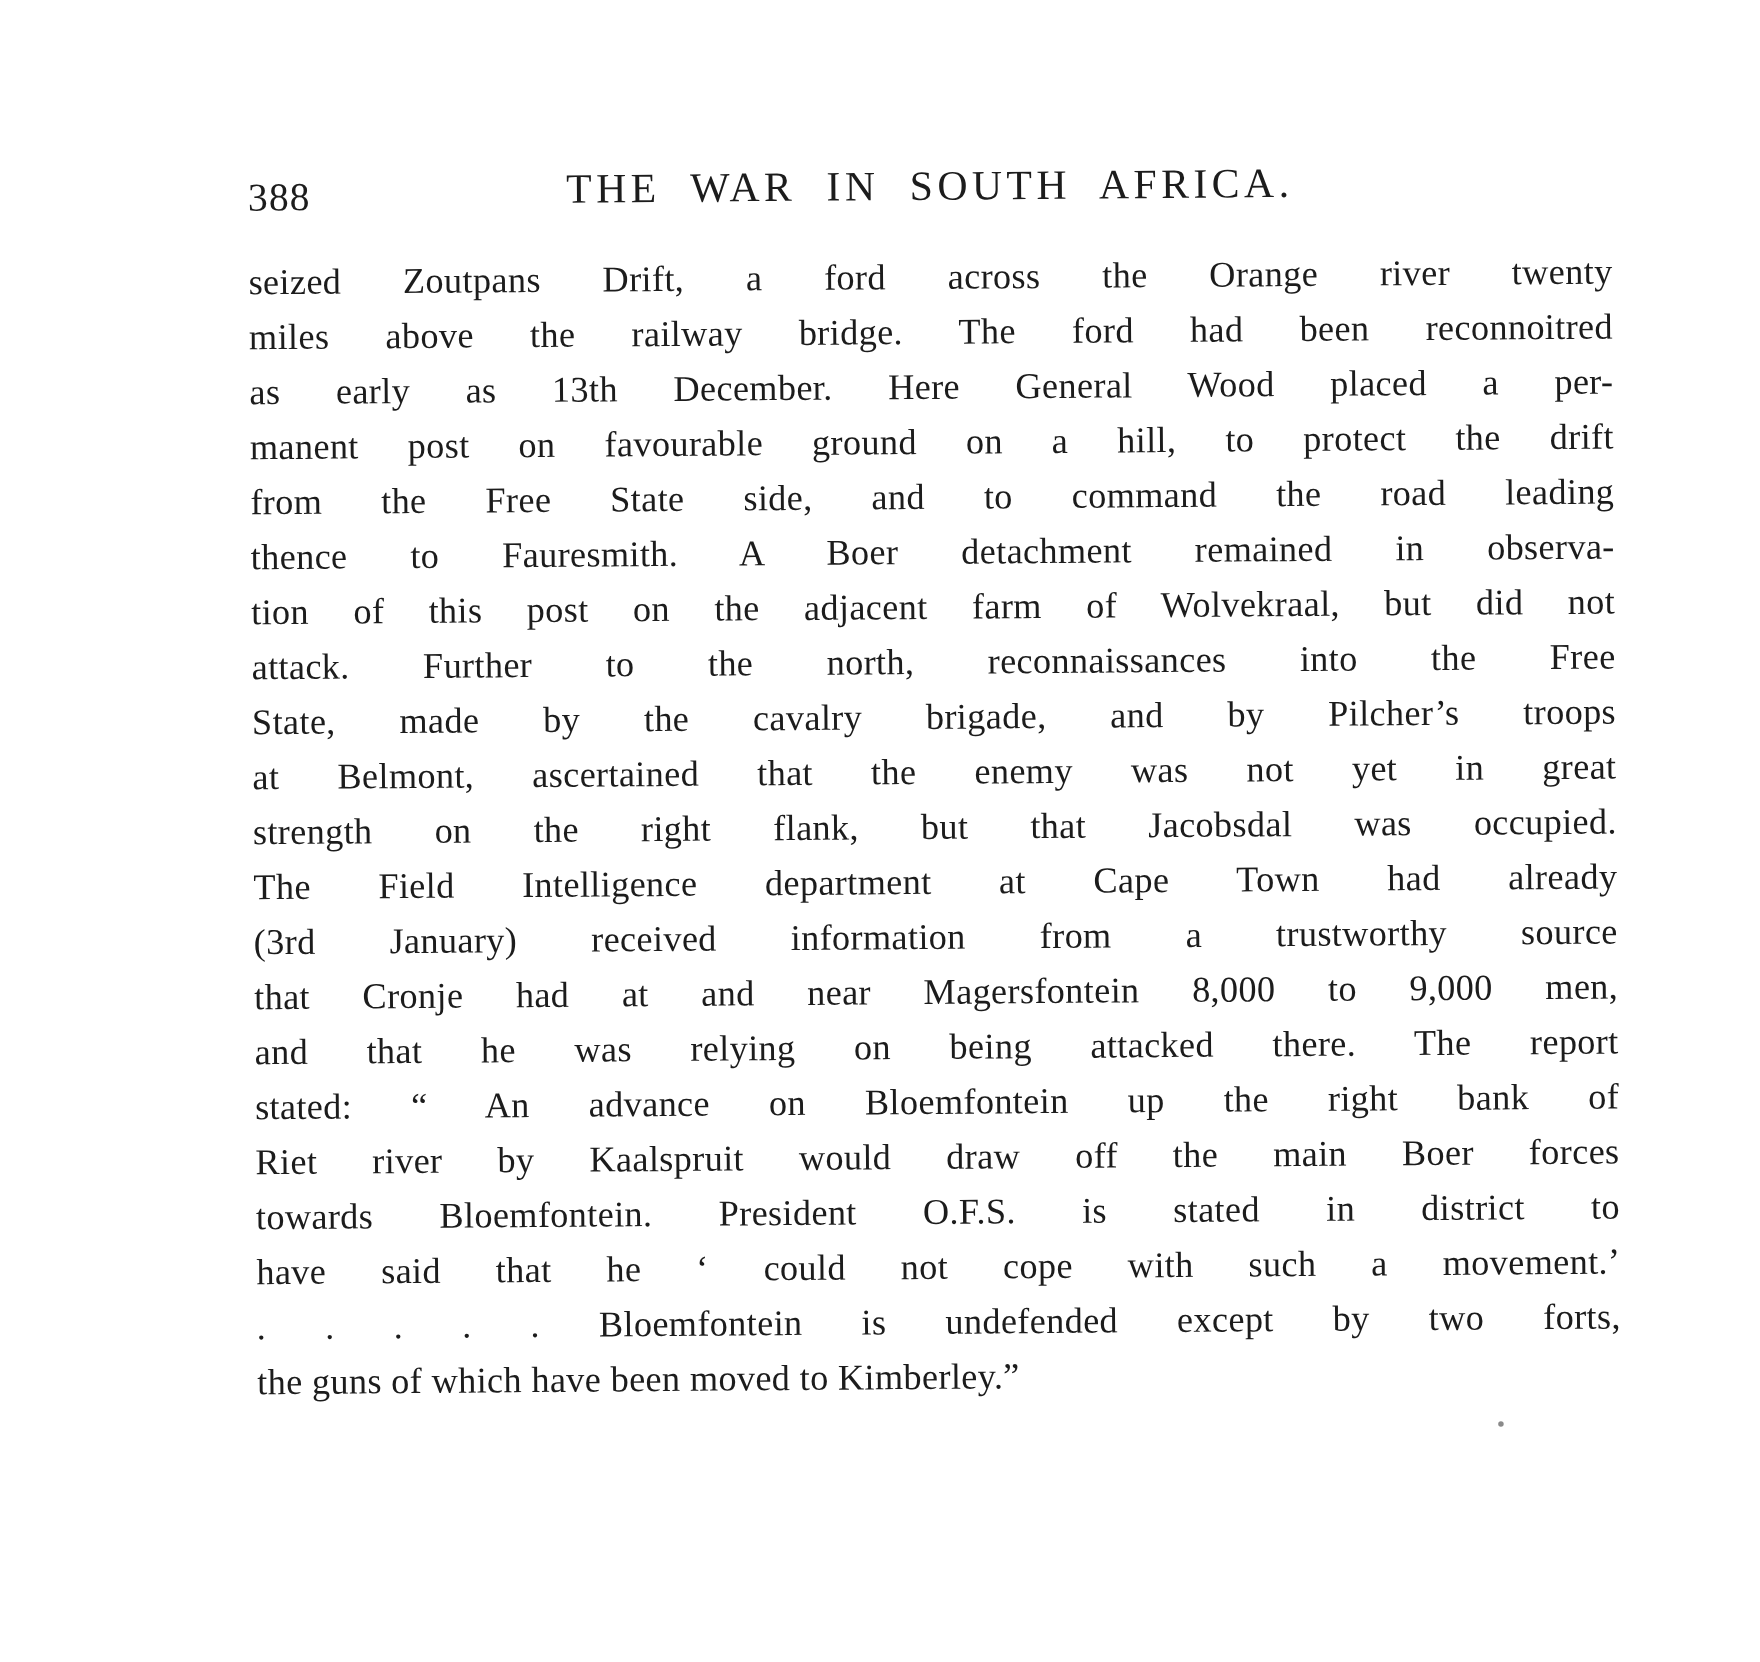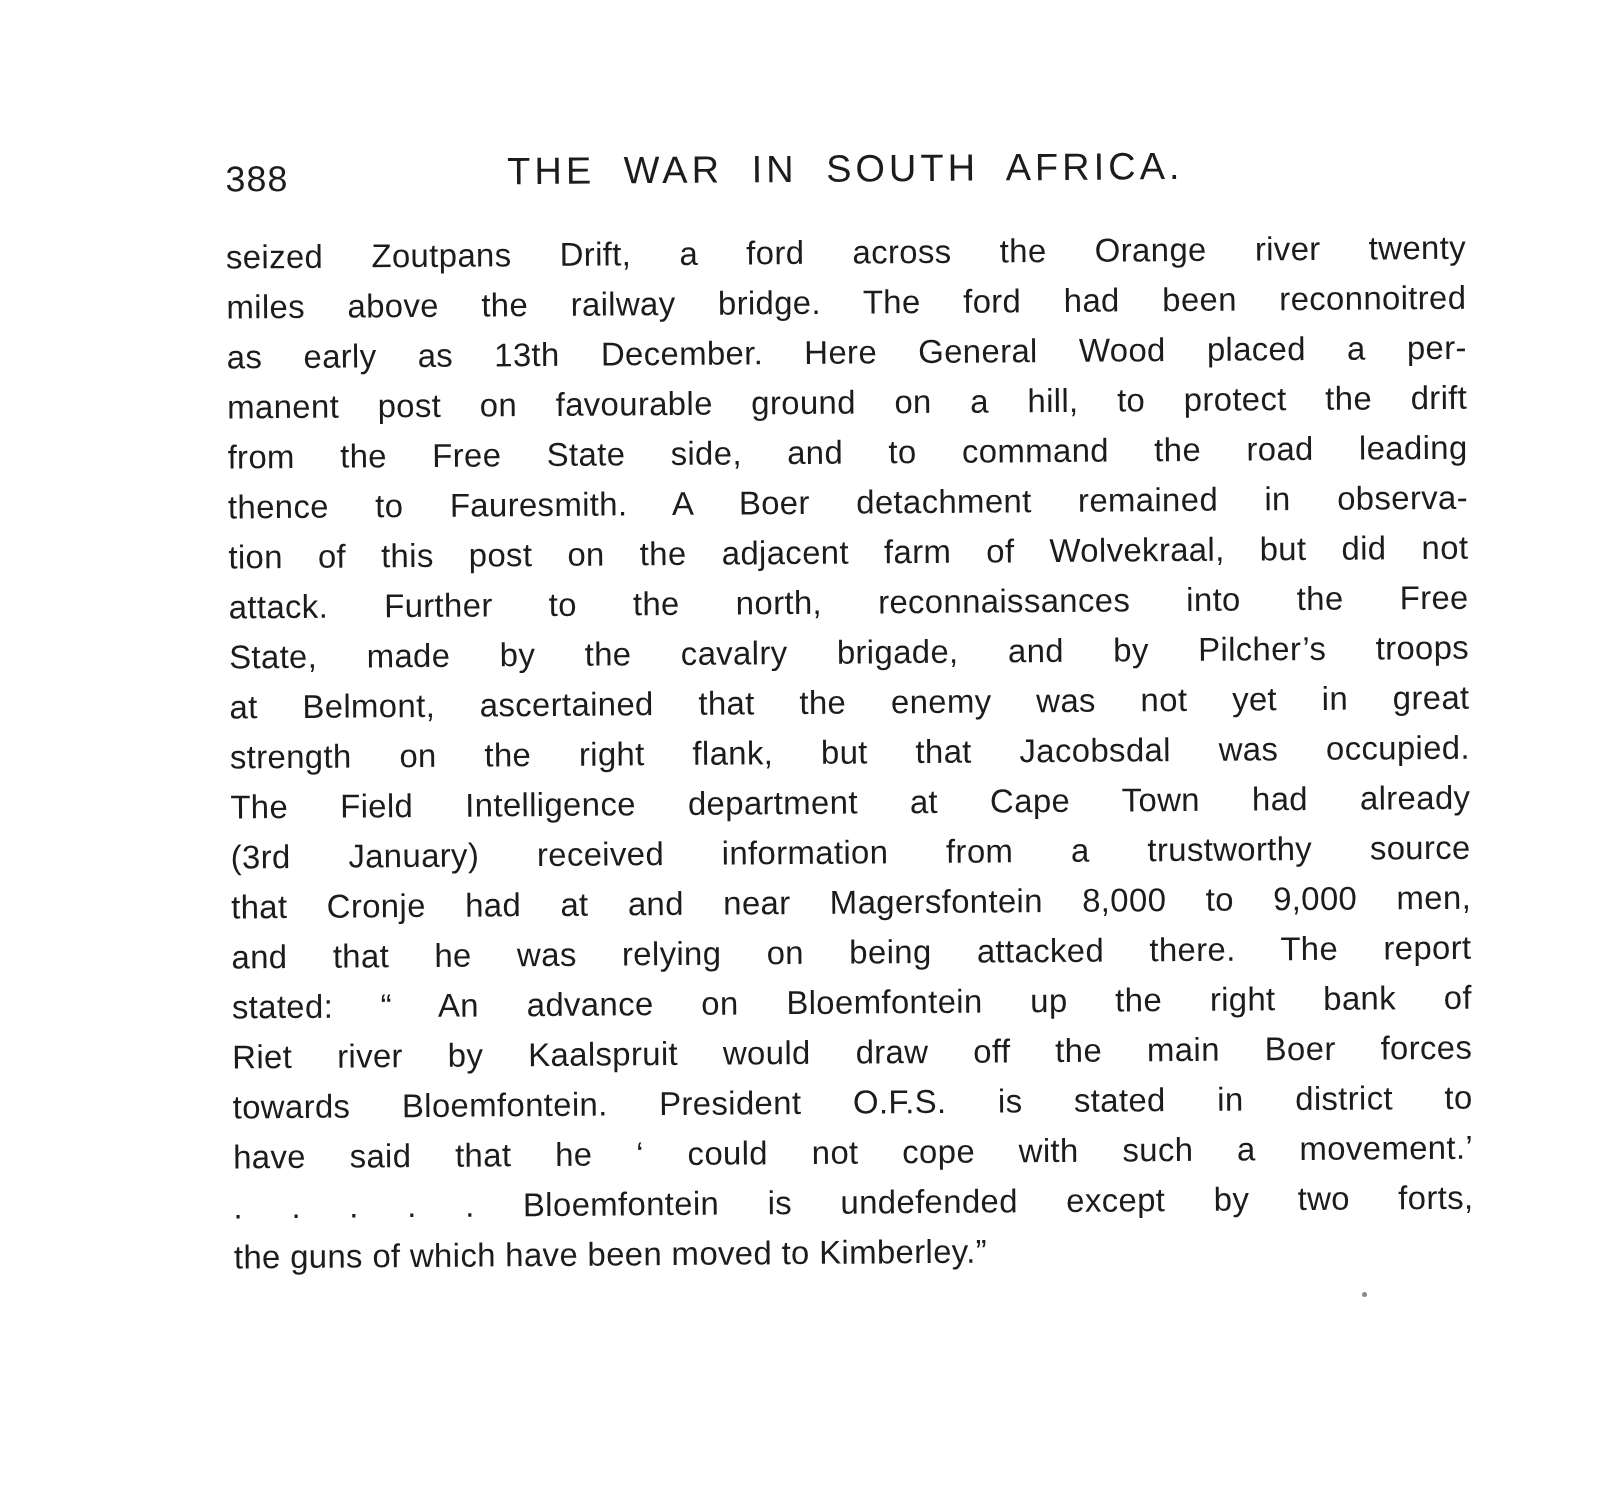--- a/index.html
+++ b/index.html
@@ -6,21 +6,21 @@
     margin: 0;
     padding: 0;
     background: #ffffff;
   }
   .page {
     position: relative;
     width: 1600px;
     height: 1511px;
     background: #ffffff;
     overflow: hidden;
-    font-family: Liberation Sans, sans-serif;
+    font-family: Liberation Serif, serif;
     color: #1c1c1c;
   }
   .scan-rotate {
     transform: rotate(-0.45deg);
     transform-origin: 50% 60%;
   }
   .content {
     padding: 148px 130px 0 230px; 
   }
   .header-row {

